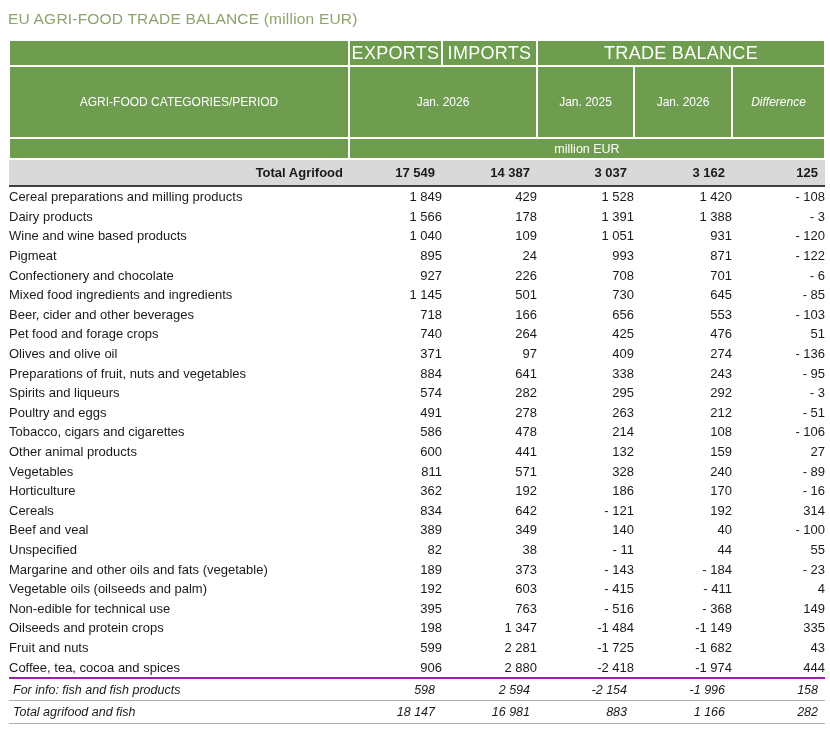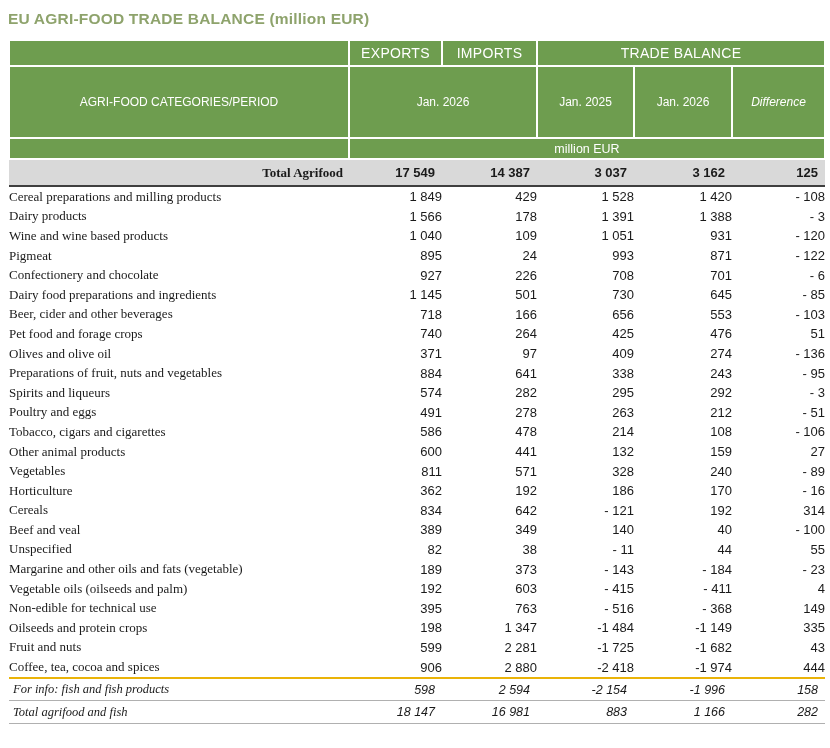--- a/index.html
+++ b/index.html
@@ -11,21 +11,21 @@
     font-family: "Liberation Sans", "DejaVu Sans", sans-serif;
     color: #1a1a1a;
     -webkit-font-smoothing: antialiased;
   }
   .page { width: 830px; height: 748px; overflow: hidden; }
 
   .title {
     margin: 6px 0 0 8px;
     padding-top: 4px;
     font-size: 15.5px;
-    font-weight: 700;
+    font-weight: 400;
     letter-spacing: 0.2px;
     color: #8ea36c;
   }
 
   table.tb {
     margin: 11px 0 0 8px;
     width: 816px;
     border-collapse: collapse;
     table-layout: fixed;
     font-size: 13px;
@@ -35,21 +35,21 @@
   thead th {
     background: #6e9d4f;
     color: #ffffff;
     font-weight: 400;
     border: 2px solid #ffffff;
     text-align: center;
     vertical-align: middle;
     overflow: hidden;
     white-space: nowrap;
   }
-  thead tr.hrow-top th    { height: 22px; font-size: 14px; letter-spacing: 0.3px; }
+  thead tr.hrow-top th    { height: 22px; font-size: 18px; letter-spacing: 0.3px; }
   thead tr.hrow-mid th    { height: 68px; font-size: 12px; }
   thead tr.hrow-unit th   { height: 17px; font-size: 12.5px; }
   thead th.italic { font-style: italic; }
 
   
   tr.total-row td {
     background: #d9d9d9;
     height: 23px;
     font-weight: 700;
     border-bottom: 2px solid #3f3f3f;
@@ -58,32 +58,32 @@
   tr.total-row td.cat { text-align: right; padding-right: 6px; }
 
   
   tr.data-row td {
     height: 19.6px;
     padding: 0;
     vertical-align: middle;
     white-space: nowrap;
     overflow: hidden;
   }
-  td.cat { text-align: left; padding-left: 4px; font-family: Liberation Serif, serif; }
+  td.cat { text-align: left; padding-left: 4px; }
   td.num { text-align: right; padding-right: 7px; font-variant-numeric: tabular-nums; }
 
   
   tr.footer-row td {
     height: 19.6px;
     font-style: italic;
     font-size: 12.5px;
     vertical-align: middle;
     border-bottom: 1px solid #b0b0b0;
   }
-  tr.footer-row.first td { border-top: 2px solid #eab308; margin-left: 27px; }
+  tr.footer-row.first td { border-top: 2px solid #a21caf; margin-left: 27px; }
 </style>
 </head>
 <body>
 
 <div class="page">
 
   <div class="title">EU AGRI-FOOD TRADE BALANCE (million EUR)</div>
 
   <table class="tb">
     <colgroup>
@@ -161,21 +161,21 @@
         </tr>
         <tr class="data-row">
           <td class="cat">Confectionery and chocolate</td>
           <td class="num">927</td>
           <td class="num">226</td>
           <td class="num">708</td>
           <td class="num">701</td>
           <td class="num">- 6</td>
         </tr>
         <tr class="data-row">
-          <td class="cat">Dairy food preparations and ingredients</td>
+          <td class="cat">Mixed food ingredients and ingredients</td>
           <td class="num">1 145</td>
           <td class="num">501</td>
           <td class="num">730</td>
           <td class="num">645</td>
           <td class="num">- 85</td>
         </tr>
         <tr class="data-row">
           <td class="cat">Beer, cider and other beverages</td>
           <td class="num">718</td>
           <td class="num">166</td>

